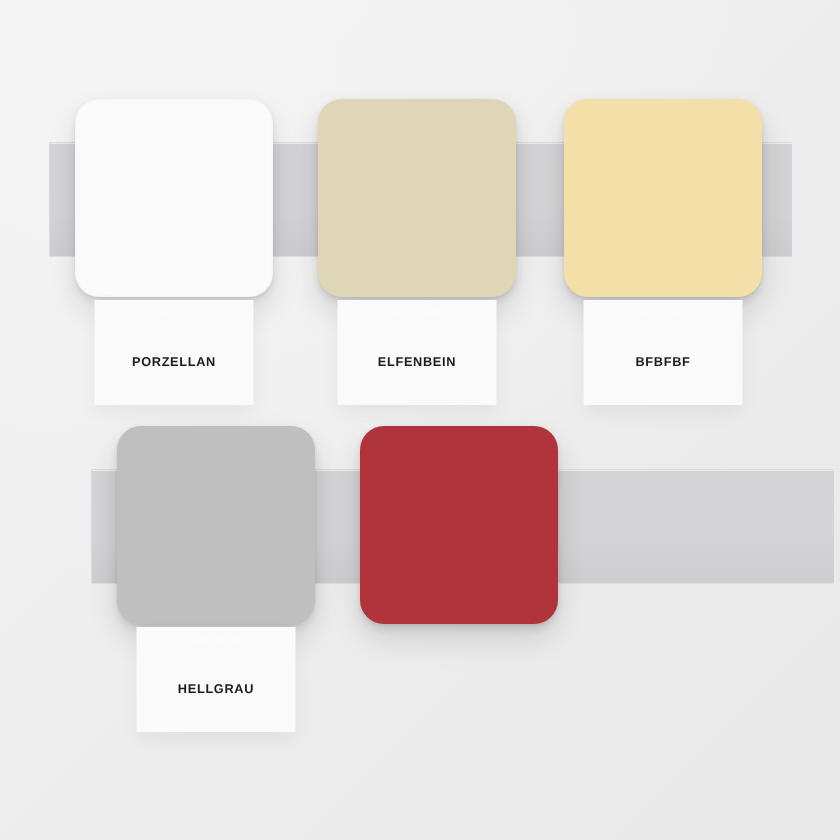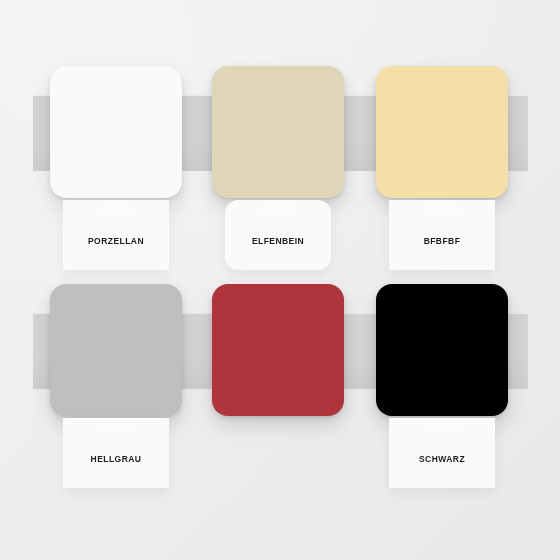--- a/index.html
+++ b/index.html
@@ -25,21 +25,21 @@
   }
 
   
   .swatch-row {
     position: absolute;
     left: 0;
     width: 504px;
     height: 250px;
   }
   .swatch-row.row-0 { top: 30px; }
-  .swatch-row.row-1 { top: 248px; }
+  .swatch-row.row-1 { top: 248px; margin-left: 28px; }
 
   
   .row-band {
     position: absolute;
     left: 33px;
     top: 65px;
     width: 495px;
     height: 76px;
     background: linear-gradient(180deg, #d9d9db 0%, #d4d4d6 55%, #cfcfd1 100%);
     box-shadow: inset 0 1px 0 rgba(255,255,255,0.55);
@@ -124,21 +124,21 @@
     <div class="swatch-card col-0">
       <div class="swatch-chip is-light" style="background: rgb(250, 250, 250);"></div>
       <div class="swatch-label-card" style="background-color: rgb(250, 250, 250);">
         <div class="swatch-hex">#FAFAFA</div>
         <div class="swatch-name">PORZELLAN</div>
       </div>
     </div>
 
     <div class="swatch-card col-1">
       <div class="swatch-chip" style="background: rgb(223, 214, 184);"></div>
-      <div class="swatch-label-card" style="background-color: rgb(250, 250, 250); border-radius: 13px;">
+      <div class="swatch-label-card" style="background-color: rgb(250, 250, 250);">
         <div class="swatch-hex">#DFD6B8</div>
         <div class="swatch-name">ELFENBEIN</div>
       </div>
     </div>
 
     <div class="swatch-card col-2">
       <div class="swatch-chip" style="background: rgb(245, 223, 168);"></div>
       <div class="swatch-label-card" style="background-color: rgb(250, 250, 250);">
         <div class="swatch-hex">#F5DFA8</div>
         <div class="swatch-name">BFBFBF</div>
@@ -154,22 +154,15 @@
       <div class="swatch-label-card" style="background-color: rgb(250, 250, 250);">
         <div class="swatch-hex">#BFBFBF</div>
         <div class="swatch-name">HELLGRAU</div>
       </div>
     </div>
 
     <div class="swatch-card col-1">
       <div class="swatch-chip" style="background: rgb(176, 52, 60);"></div>
     </div>
 
-    <div class="swatch-card col-2">
-      <div class="swatch-chip" style="background: rgb(0, 0, 0);"></div>
-      <div class="swatch-label-card" style="background-color: rgb(250, 250, 250);">
-        <div class="swatch-hex">#000000</div>
-        <div class="swatch-name">SCHWARZ</div>
-      </div>
-    </div>
   </div>
 
 </div>
 
 </body></html>

